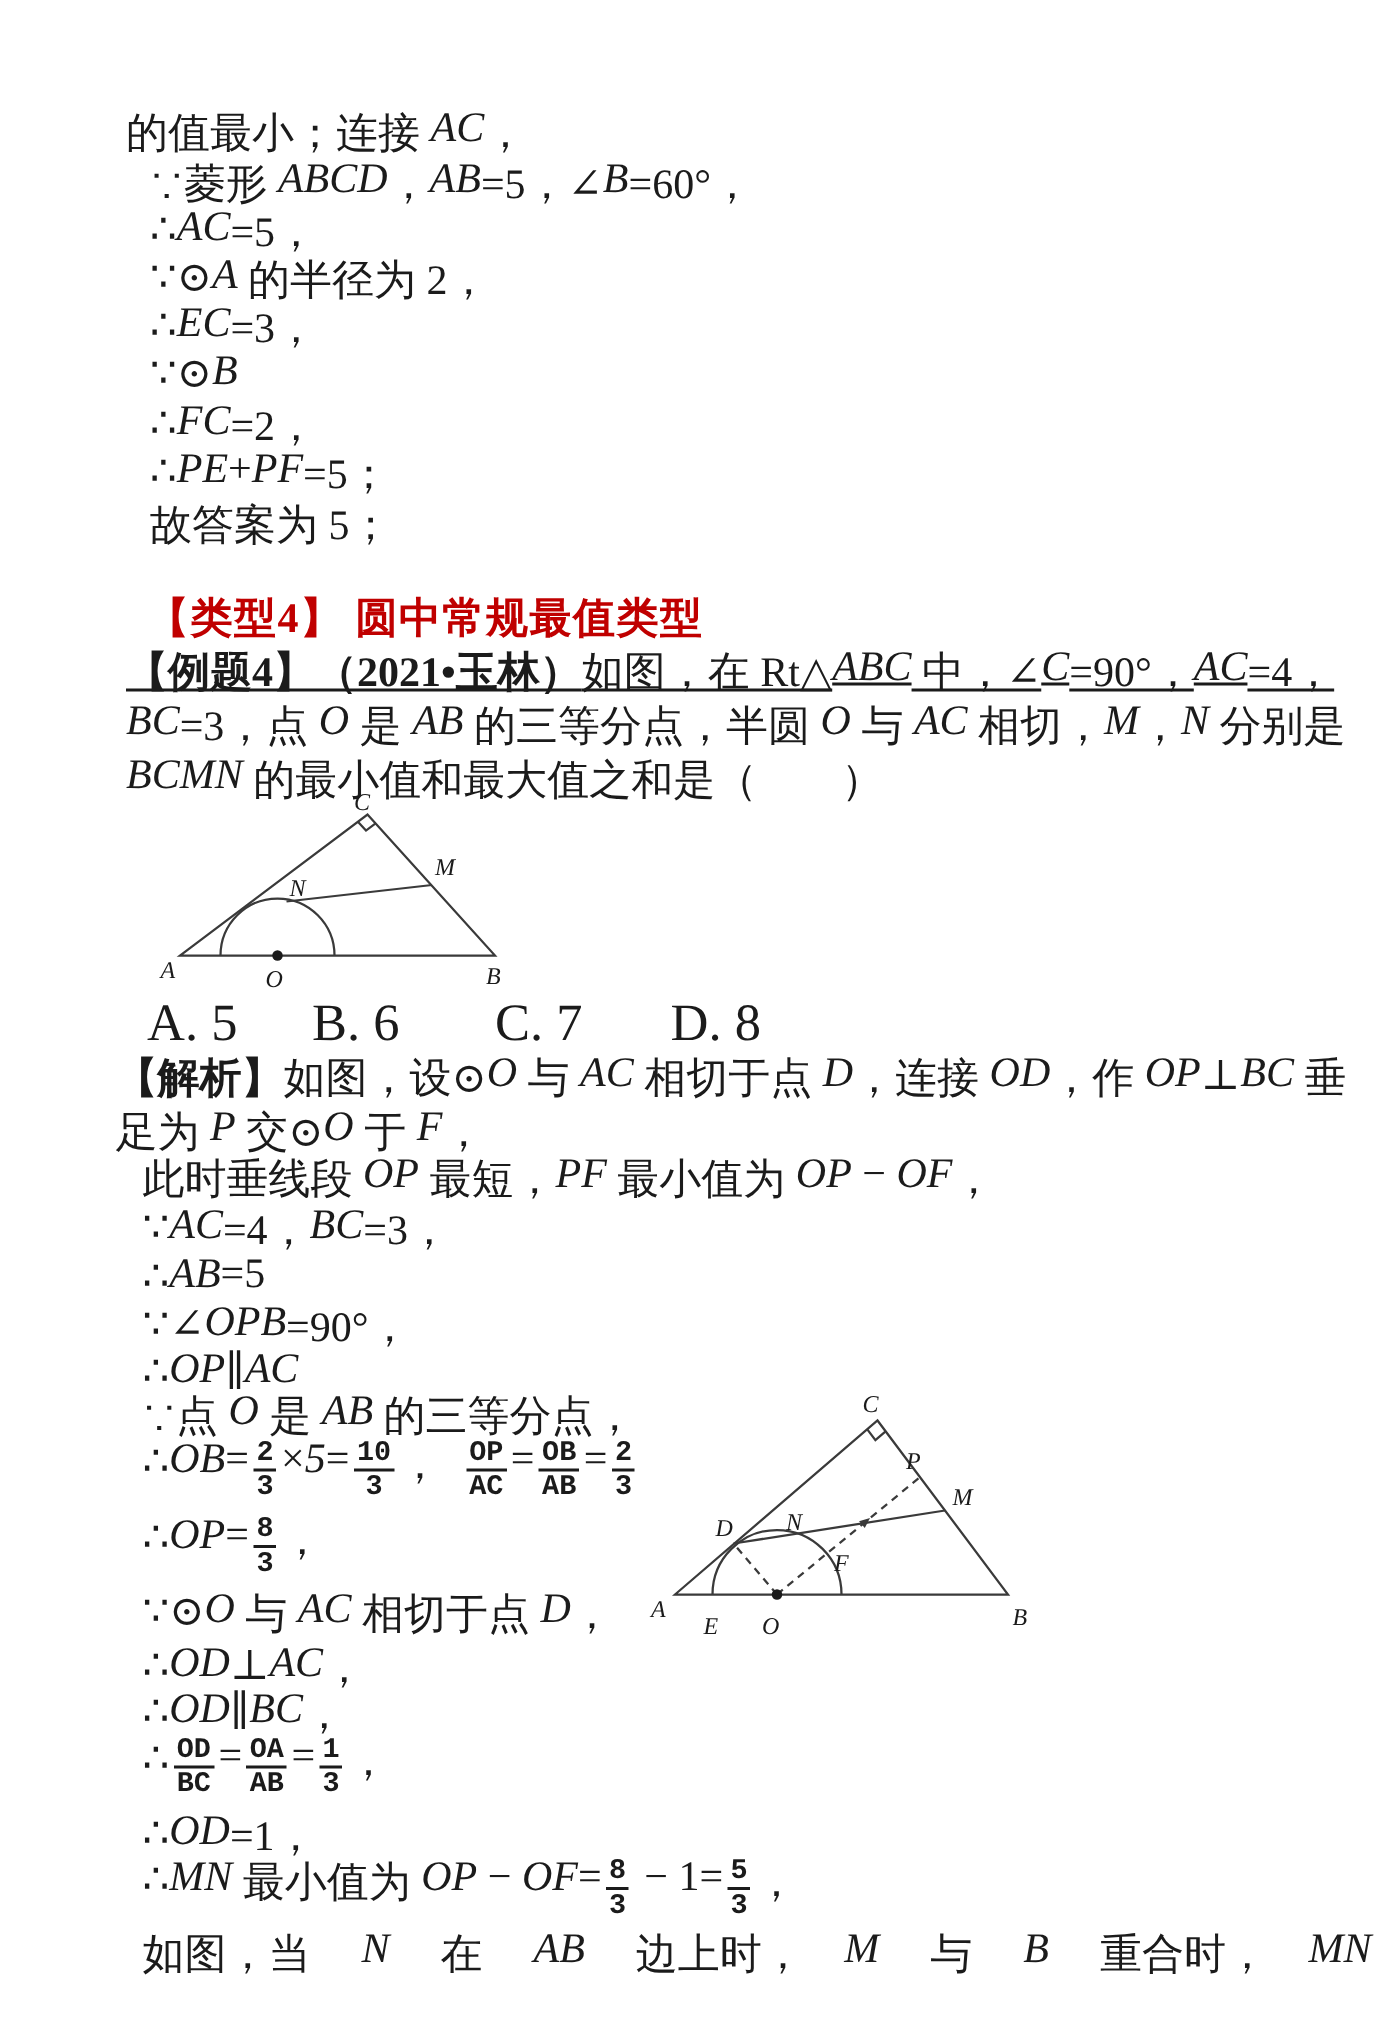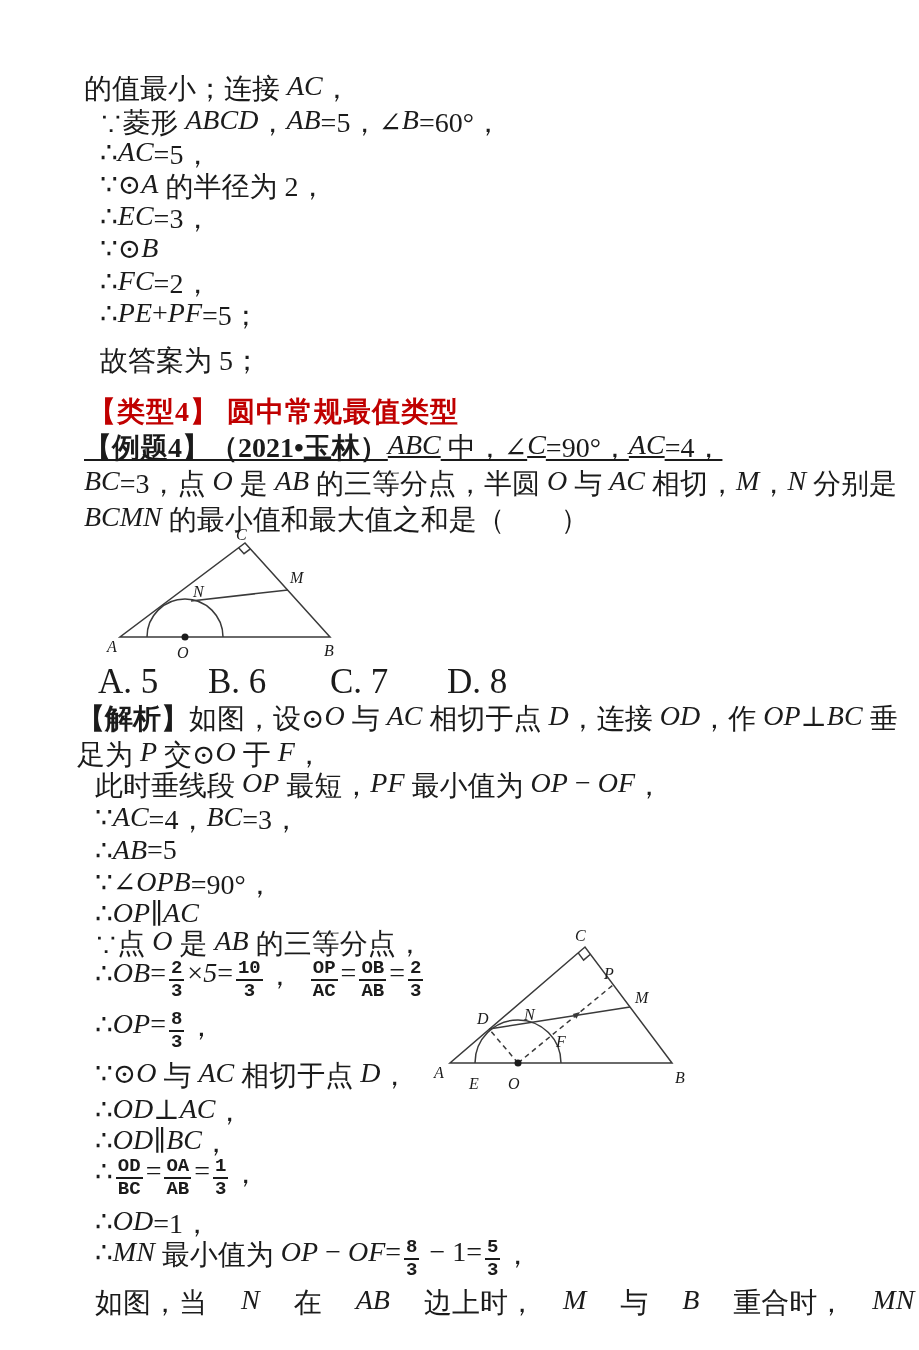--- a/index.html
+++ b/index.html
@@ -38,23 +38,23 @@
 
 <div id="lines-root">
     <div class="line" style="left: 84px; top: 70px;"><span class="c">的值最小；连接 </span><span class="i">AC</span><span class="c">，</span></div>
     <div class="line" style="left: 100px; top: 104px;"><span class="c">∵菱形 </span><span class="i">ABCD</span><span class="c">，</span><span class="i">AB</span><span class="c">=5，∠</span><span class="i">B</span><span class="c">=60°，</span></div>
     <div class="line" style="left: 100px; top: 136px;"><span class="c">∴</span><span class="i">AC</span><span class="c">=5，</span></div>
     <div class="line" style="left: 100px; top: 168px;"><span class="c">∵⊙</span><span class="i">A</span><span class="c"> 的半径为 2，</span></div>
     <div class="line" style="left: 100px; top: 200px;"><span class="c">∴</span><span class="i">EC</span><span class="c">=3，</span></div>
     <div class="line" style="left: 100px; top: 232px;"><span class="c">∵⊙</span><span class="i">B</span></div>
     <div class="line" style="left: 100px; top: 265px;"><span class="c">∴</span><span class="i">FC</span><span class="c">=2，</span></div>
     <div class="line" style="left: 100px; top: 297px;"><span class="c">∴</span><span class="i">PE</span><span class="c">+</span><span class="i">PF</span><span class="c">=5；</span></div>
-    <div class="line" style="left: 100px; top: 342px;"><span class="c">故答案为 5；</span></div>
-    <div class="line" style="left: 88px; top: 393px;"><span class="rb">【类型4】 圆中常规最值类型</span></div>
-    <div class="line" style="left: 84px; top: 429px; text-decoration: underline;"><span class="b">【例题4】（2021•玉林）</span><span class="i">ABC</span><span class="c"> 中，∠</span><span class="i">C</span><span class="c">=90°，</span><span class="i">AC</span><span class="c">=4，</span></div>
+    <div class="line" style="left: 100px; top: 331px;"><span class="c">故答案为 5；</span></div>
+    <div class="line" style="left: 98px; top: 393px;"><span class="rb">【类型4】 圆中常规最值类型</span></div>
+    <div class="line" style="left: 84px; top: 429px; text-decoration: underline;"><span class="b">【例题4】（2021•玉林）</span><span class="c">如图，在 Rt△</span><span class="i">ABC</span><span class="c"> 中，∠</span><span class="i">C</span><span class="c">=90°，</span><span class="i">AC</span><span class="c">=4，</span></div>
     <div class="line" style="left: 84px; top: 465px;"><span class="i">BC</span><span class="c">=3，点 </span><span class="i">O</span><span class="c"> 是 </span><span class="i">AB</span><span class="c"> 的三等分点，半圆 </span><span class="i">O</span><span class="c"> 与 </span><span class="i">AC</span><span class="c"> 相切，</span><span class="i">M</span><span class="c">，</span><span class="i">N</span><span class="c"> 分别是</span></div>
     <div class="line" style="left: 84px; top: 501px;"><span class="i">BC</span><span class="i">MN</span><span class="c"> 的最小值和最大值之和是（　　）</span></div>
     <div class="line" style="left: 77px; top: 700px;"><span class="b">【解析】</span><span class="c">如图，设⊙</span><span class="i">O</span><span class="c"> 与 </span><span class="i">AC</span><span class="c"> 相切于点 </span><span class="i">D</span><span class="c">，连接 </span><span class="i">OD</span><span class="c">，作 </span><span class="i">OP</span><span class="c">⊥</span><span class="i">BC</span><span class="c"> 垂</span></div>
     <div class="line" style="left: 77px; top: 736px;"><span class="c">足为 </span><span class="i">P</span><span class="c"> 交⊙</span><span class="i">O</span><span class="c"> 于 </span><span class="i">F</span><span class="c">，</span></div>
     <div class="line" style="left: 95px; top: 767px;"><span class="c">此时垂线段 </span><span class="i">OP</span><span class="c"> 最短，</span><span class="i">PF</span><span class="c"> 最小值为 </span><span class="i">OP</span><span class="c"> − </span><span class="i">OF</span><span class="c">，</span></div>
     <div class="line" style="left: 95px; top: 801px;"><span class="c">∵</span><span class="i">AC</span><span class="c">=4，</span><span class="i">BC</span><span class="c">=3，</span></div>
     <div class="line" style="left: 95px; top: 834px;"><span class="c">∴</span><span class="i">AB</span><span class="c">=5</span></div>
     <div class="line" style="left: 95px; top: 866px;"><span class="c">∵∠</span><span class="i">OPB</span><span class="c">=90°，</span></div>
     <div class="line" style="left: 95px; top: 897px;"><span class="c">∴</span><span class="i">OP</span><span class="c">∥</span><span class="i">AC</span></div>
     <div class="line" style="left: 95px; top: 925px;"><span class="c">∵点 </span><span class="i">O</span><span class="c"> 是 </span><span class="i">AB</span><span class="c"> 的三等分点，</span></div>

